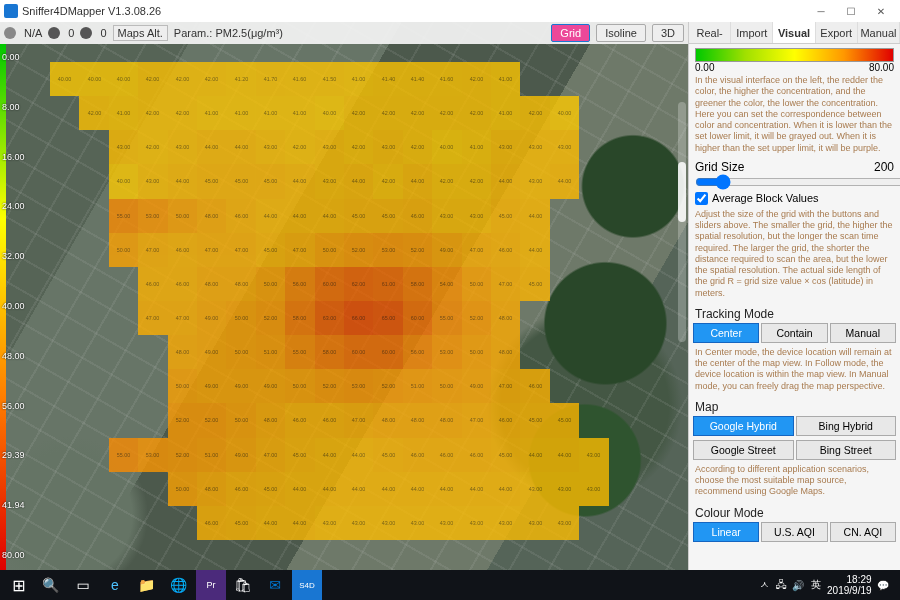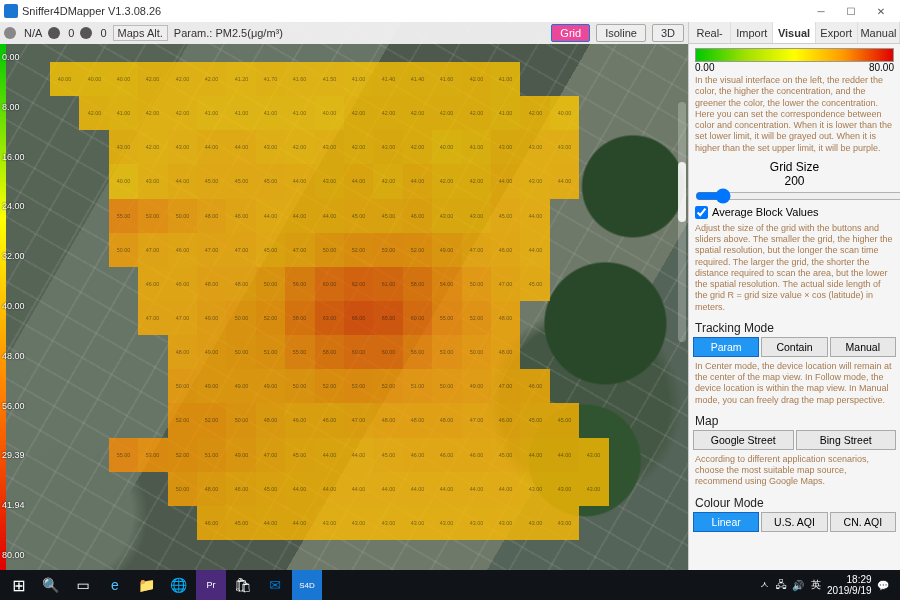--- a/index.html
+++ b/index.html
@@ -55,21 +55,21 @@
 
 .panel { width: 212px; background: #f5f5f5; border-left: 1px solid #ccc; display: flex; flex-direction: column; font-size: 11px; overflow-y: auto; }
 .tabs { display: flex; height: 22px; border-bottom: 1px solid #ccc; }
 .tab { flex: 1; text-align: center; line-height: 22px; font-size: 11px; color: #333; border-right: 1px solid #ddd; background: #eee; }
 .tab.active { background: #fff; font-weight: 600; }
 .gradientbar { height: 14px; margin: 4px 6px 0; background: linear-gradient(to right, #00c800, #a0e000, #ffff00, #ff9800, #e00000); border: 1px solid #999; }
 .gradlabels { display: flex; justify-content: space-between; padding: 0 6px; font-size: 10px; }
 .section { padding: 4px 6px; }
 .fullbtn { width: 100%; padding: 3px 0; background: #e8e8e8; border: 1px solid #aaa; font-size: 11px; margin-top: 2px; }
 .help { font-size: 9px; color: #a87b4f; line-height: 1.25; padding: 2px 6px 4px; }
-.rowhead { display: flex; justify-content: space-between; align-items: center; padding: 2px 6px 0; font-size: 12px; flex-direction: column; }
+.rowhead { display: flex; justify-content: space-between; align-items: flex-start; padding: 2px 6px 0; font-size: 12px; }
 .slider { width: 100%; margin: 0 6px; }
 .btnrow { display: flex; gap: 2px; padding: 2px 4px; flex-wrap: wrap; }
 .btnrow button { flex: 1; padding: 3px 2px; font-size: 10.5px; background: #e8e8e8; border: 1px solid #aaa; min-width: 0; white-space: nowrap; }
 .btnrow button.active { background: #2196f3; color: #fff; border-color: #1565c0; }
 .btnrow.two button { flex: 1 1 48%; }
 .chk { padding: 2px 6px; font-size: 11px; display: flex; align-items: center; gap: 4px; }
 .heading { padding: 4px 6px 0; font-size: 12px; font-weight: 400; color: #222; }
 
 
 .taskbar { height: 30px; background: #101318; display: flex; align-items: center; padding: 0 4px; gap: 2px; }
@@ -860,27 +860,31 @@
     </div>
     <input type="range" min="0" max="400" value="40" class="slider" style="">
     <label class="chk">
         <input type="checkbox" checked="" style="">
         <span>Average Block Values</span>
       </label>
     <div class="help">Adjust the size of the grid with the buttons and sliders above. The smaller the grid, the higher the spatial resolution, but the longer the scan time required. The larger the grid, the shorter the distance required to scan the area, but the lower the spatial resolution. The actual side length of the grid R = grid size value × cos (latitude) in meters.</div>
 
     <div class="heading">Tracking Mode</div>
     <div class="btnrow">
-      <button class="active">Param</button>
+      <button class="active">Center</button>
       <button>Contain</button>
       <button>Manual</button>
     </div>
     <div class="help">In Center mode, the device location will remain at the center of the map view. In Follow mode, the device location is within the map view. In Manual mode, you can freely drag the map perspective.</div>
 
     <div class="heading">Map</div>
+    <div class="btnrow two">
+      <button class="active">Google Hybrid</button>
+      <button>Bing Hybrid</button>
+    </div>
     <div class="btnrow two">
       <button>Google Street</button>
       <button>Bing Street</button>
     </div>
     <div class="help">According to different application scenarios, choose the most suitable map source, recommend using Google Maps.</div>
 
     <div class="heading">Colour Mode</div>
     <div class="btnrow">
       <button class="active">Linear</button>
       <button>U.S. AQI</button>

